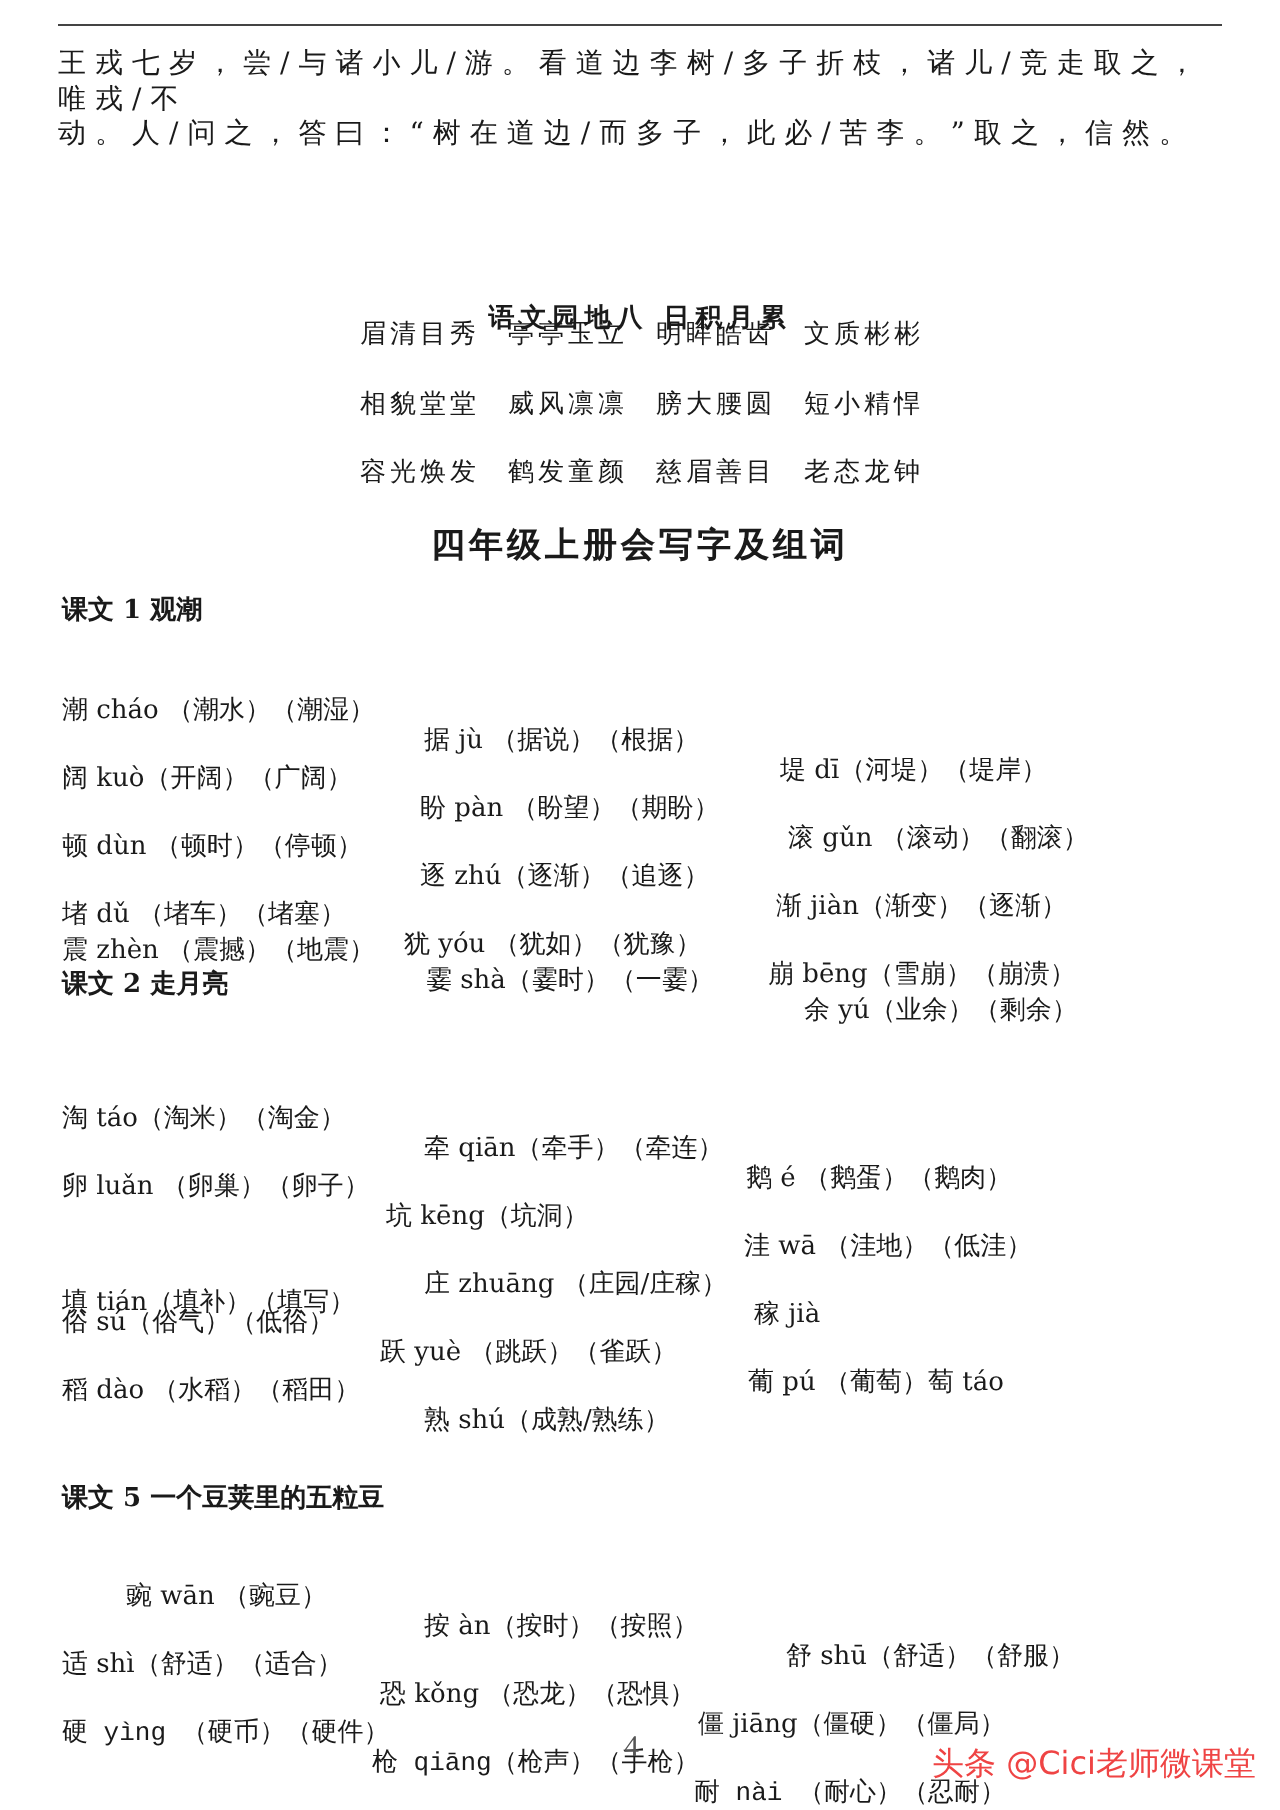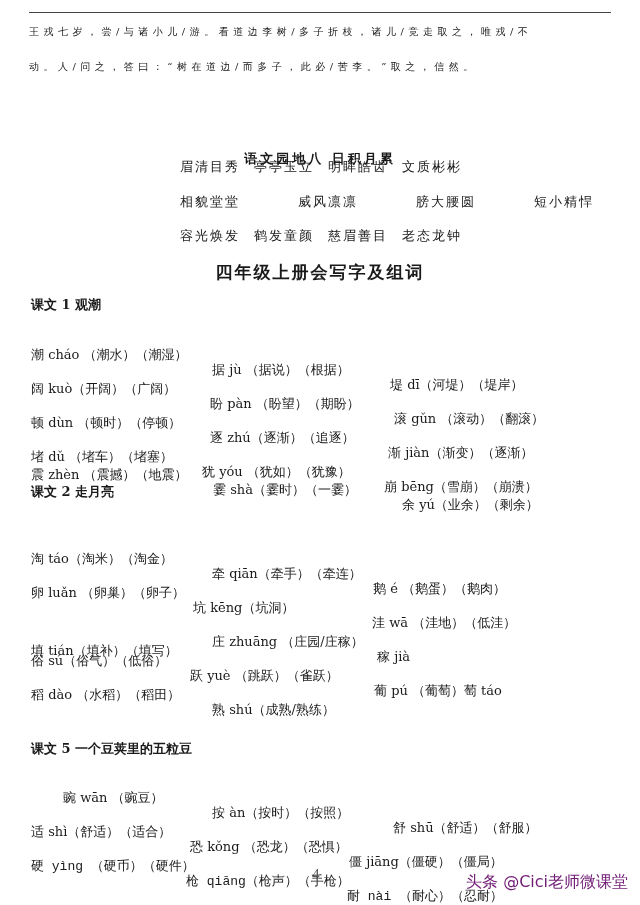--- a/index.html
+++ b/index.html
@@ -1,47 +1,47 @@
 <!DOCTYPE html>
 <html><head>
   <meta charset="utf-8">
   <style>
     html, body { margin:0; padding:0; background:#ffffff; }
     body { width:640px; height:905px; position:relative; overflow:hidden;
       font-family: "DejaVu Serif", "Liberation Serif", serif; color:#1a1a1a; }
     .top-rule { position:absolute; left:29px; top:12px; width:582px; height:1px; background:#444; }
-    .para { position:absolute; left:29px; width:582px; font-size:10px; letter-spacing:4.5px; line-height:18px; }
+    .para { position:absolute; left:29px; width:582px; font-size:14px; letter-spacing:4.5px; line-height:18px; }
     .center { position:absolute; left:0; width:640px; text-align:center; }
     .idiom-row { position:absolute; left:180px; display:flex; font-size:13px; letter-spacing:2px; }
     .idiom-row span { width:74px; margin-right:0; }
     .title { font-size:17px; font-weight:bold; letter-spacing:2px; }
     .lesson { position:absolute; left:31px; font-size:13px; font-weight:bold; }
     .row { position:absolute; left:31px; font-size:13px; white-space:pre; }
     .cell { position:absolute; white-space:pre; }
     .page-num { position:absolute; left:312px; top:866px; font-size:15px; color:#555; font-family:"Liberation Serif", serif; }
-    .watermark { position:absolute; right:12px; top:872px; font-size:16px; color:#701a75; font-family:"DejaVu Sans", sans-serif;
+    .watermark { position:absolute; right:12px; top:872px; font-size:16px; color:#ef4444; font-family:"DejaVu Sans", sans-serif;
       text-shadow: 0 0 2px #fff, 0 0 2px #fff; margin-left: 18px; }
   </style>
 </head>
 <body>
 
 <div class="top-rule"></div>
 
 <div class="para" style="top:23px;">王戎七岁，尝/与诸小儿/游。看道边李树/多子折枝，诸儿/竞走取之，唯戎/不</div>
 <div class="para" style="top:58px;">动。人/问之，答曰：“树在道边/而多子，此必/苦李。”取之，信然。</div>
 
 <div class="center" style="top:124px; font-size:13px; letter-spacing:3px; font-weight:bold;margin-top:26px;">语文园地八 日积月累</div>
 
 <div class="idiom-row" style="top:158px;">
   <span>眉清目秀</span>
   <span>亭亭玉立</span>
   <span>明眸皓齿</span>
   <span>文质彬彬</span>
 </div>
-<div class="idiom-row" style="top:193px;gap:44px;">
+<div class="idiom-row" style="top:193px;">
   <span>相貌堂堂</span>
   <span>威风凛凛</span>
   <span>膀大腰圆</span>
   <span>短小精悍</span>
 </div>
 <div class="idiom-row" style="top:227px;">
   <span>容光焕发</span>
   <span>鹤发童颜</span>
   <span>慈眉善目</span>
   <span>老态龙钟</span>

